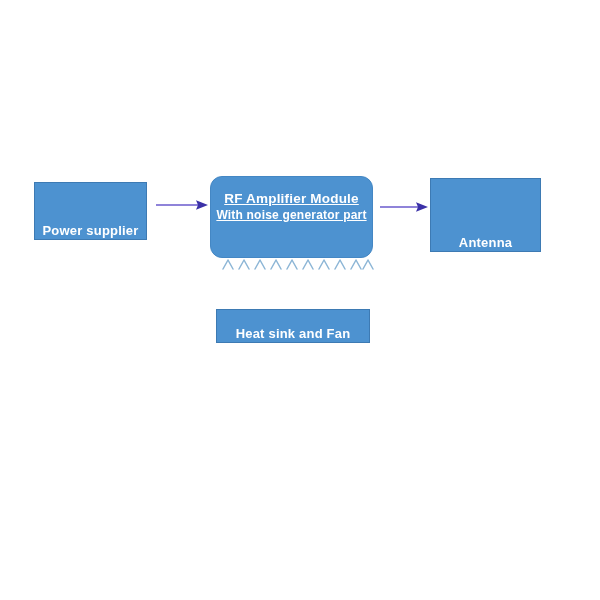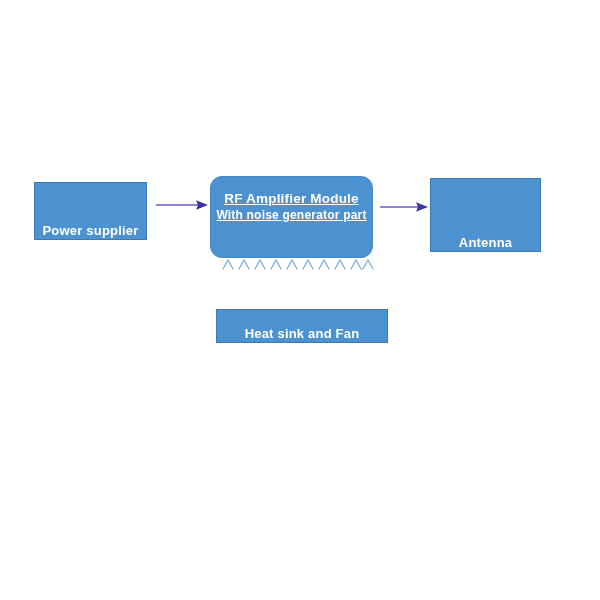--- a/index.html
+++ b/index.html
@@ -70,21 +70,21 @@
     left: 430px;
     top: 178px;
     width: 111px;
     height: 74px;
     font-size: 13px;
   }
 
   #heat-sink {
     left: 216px;
     top: 309px;
-    width: 172px;
+    width: 154px;
     height: 34px;
     font-size: 13px;
   }
 
   
   .h-arrow {
     position: absolute;
     height: 14px;
     top: 0;
   }

